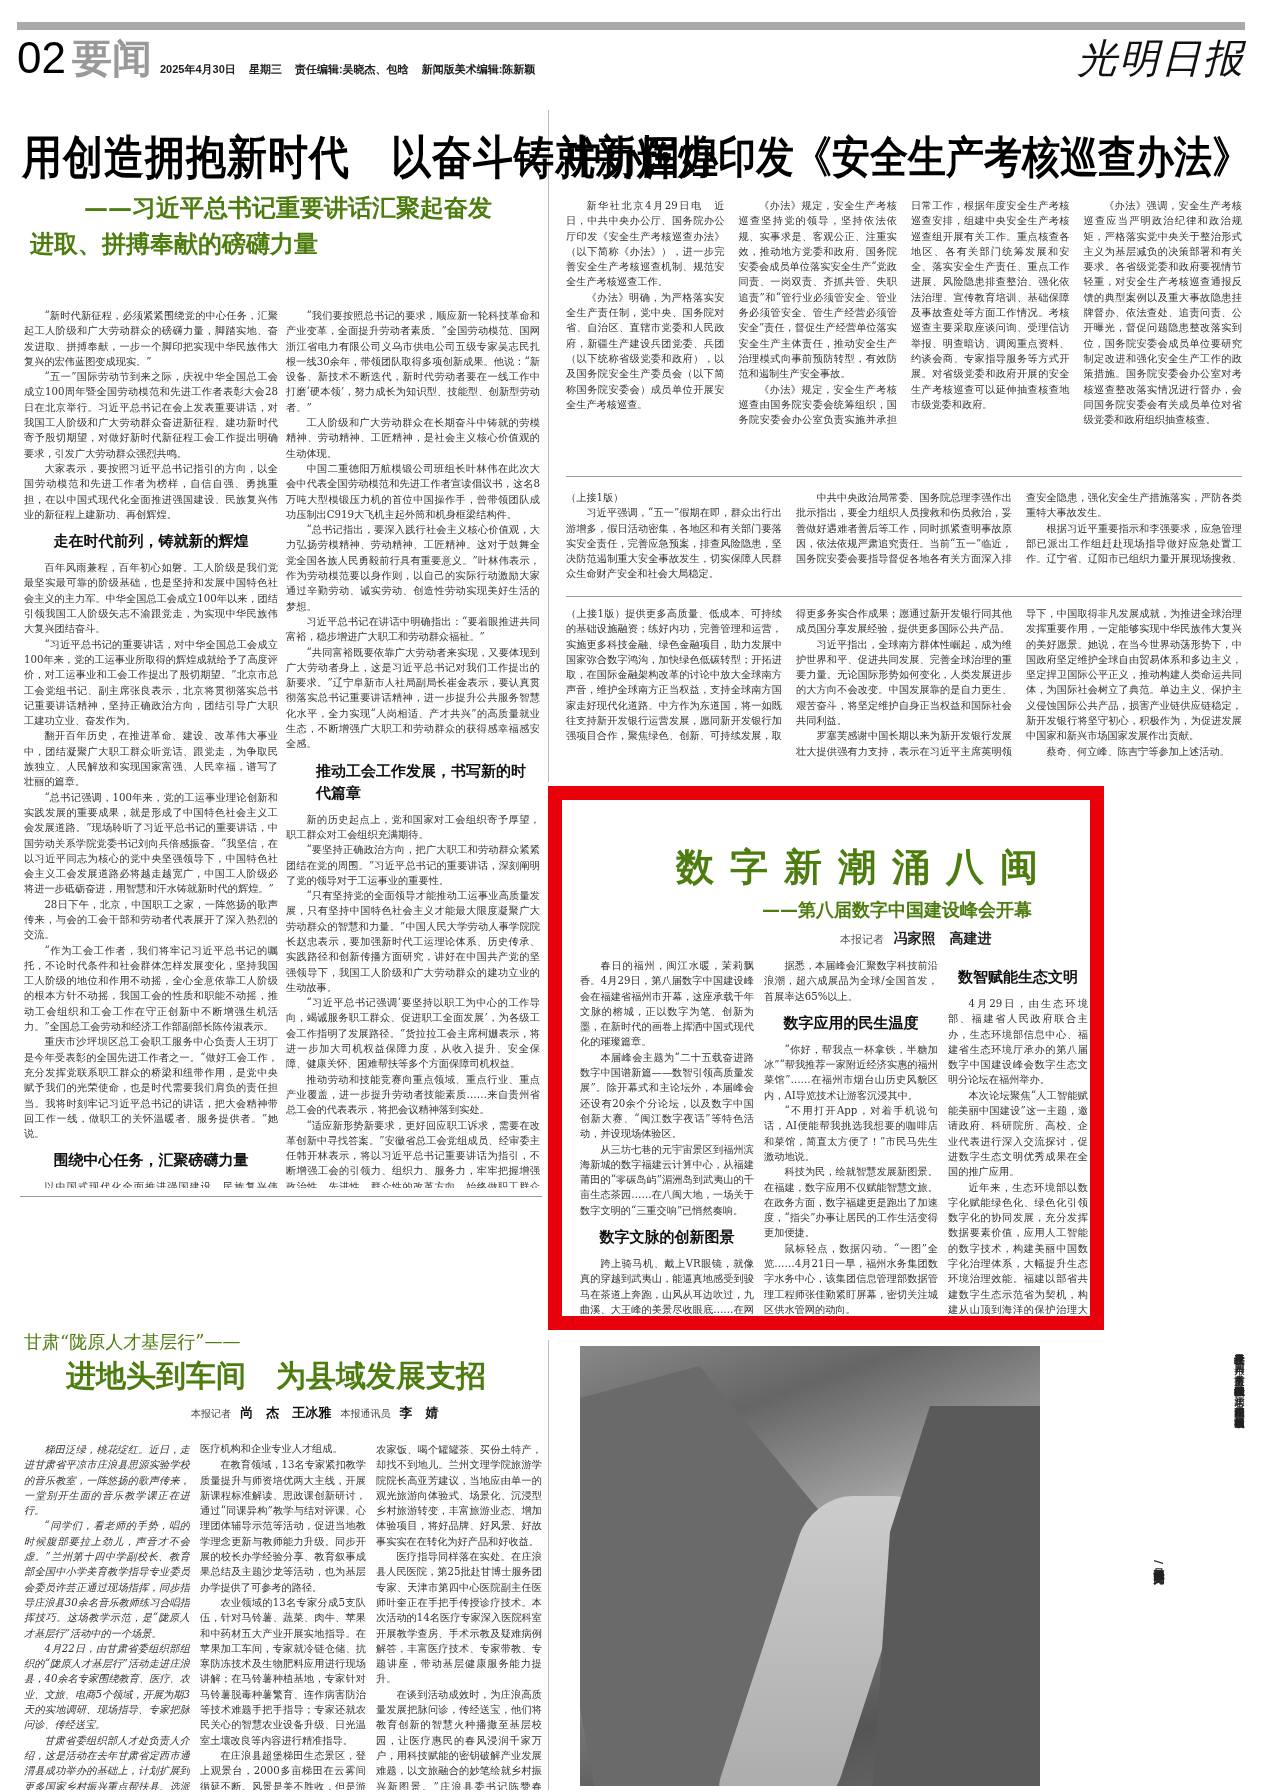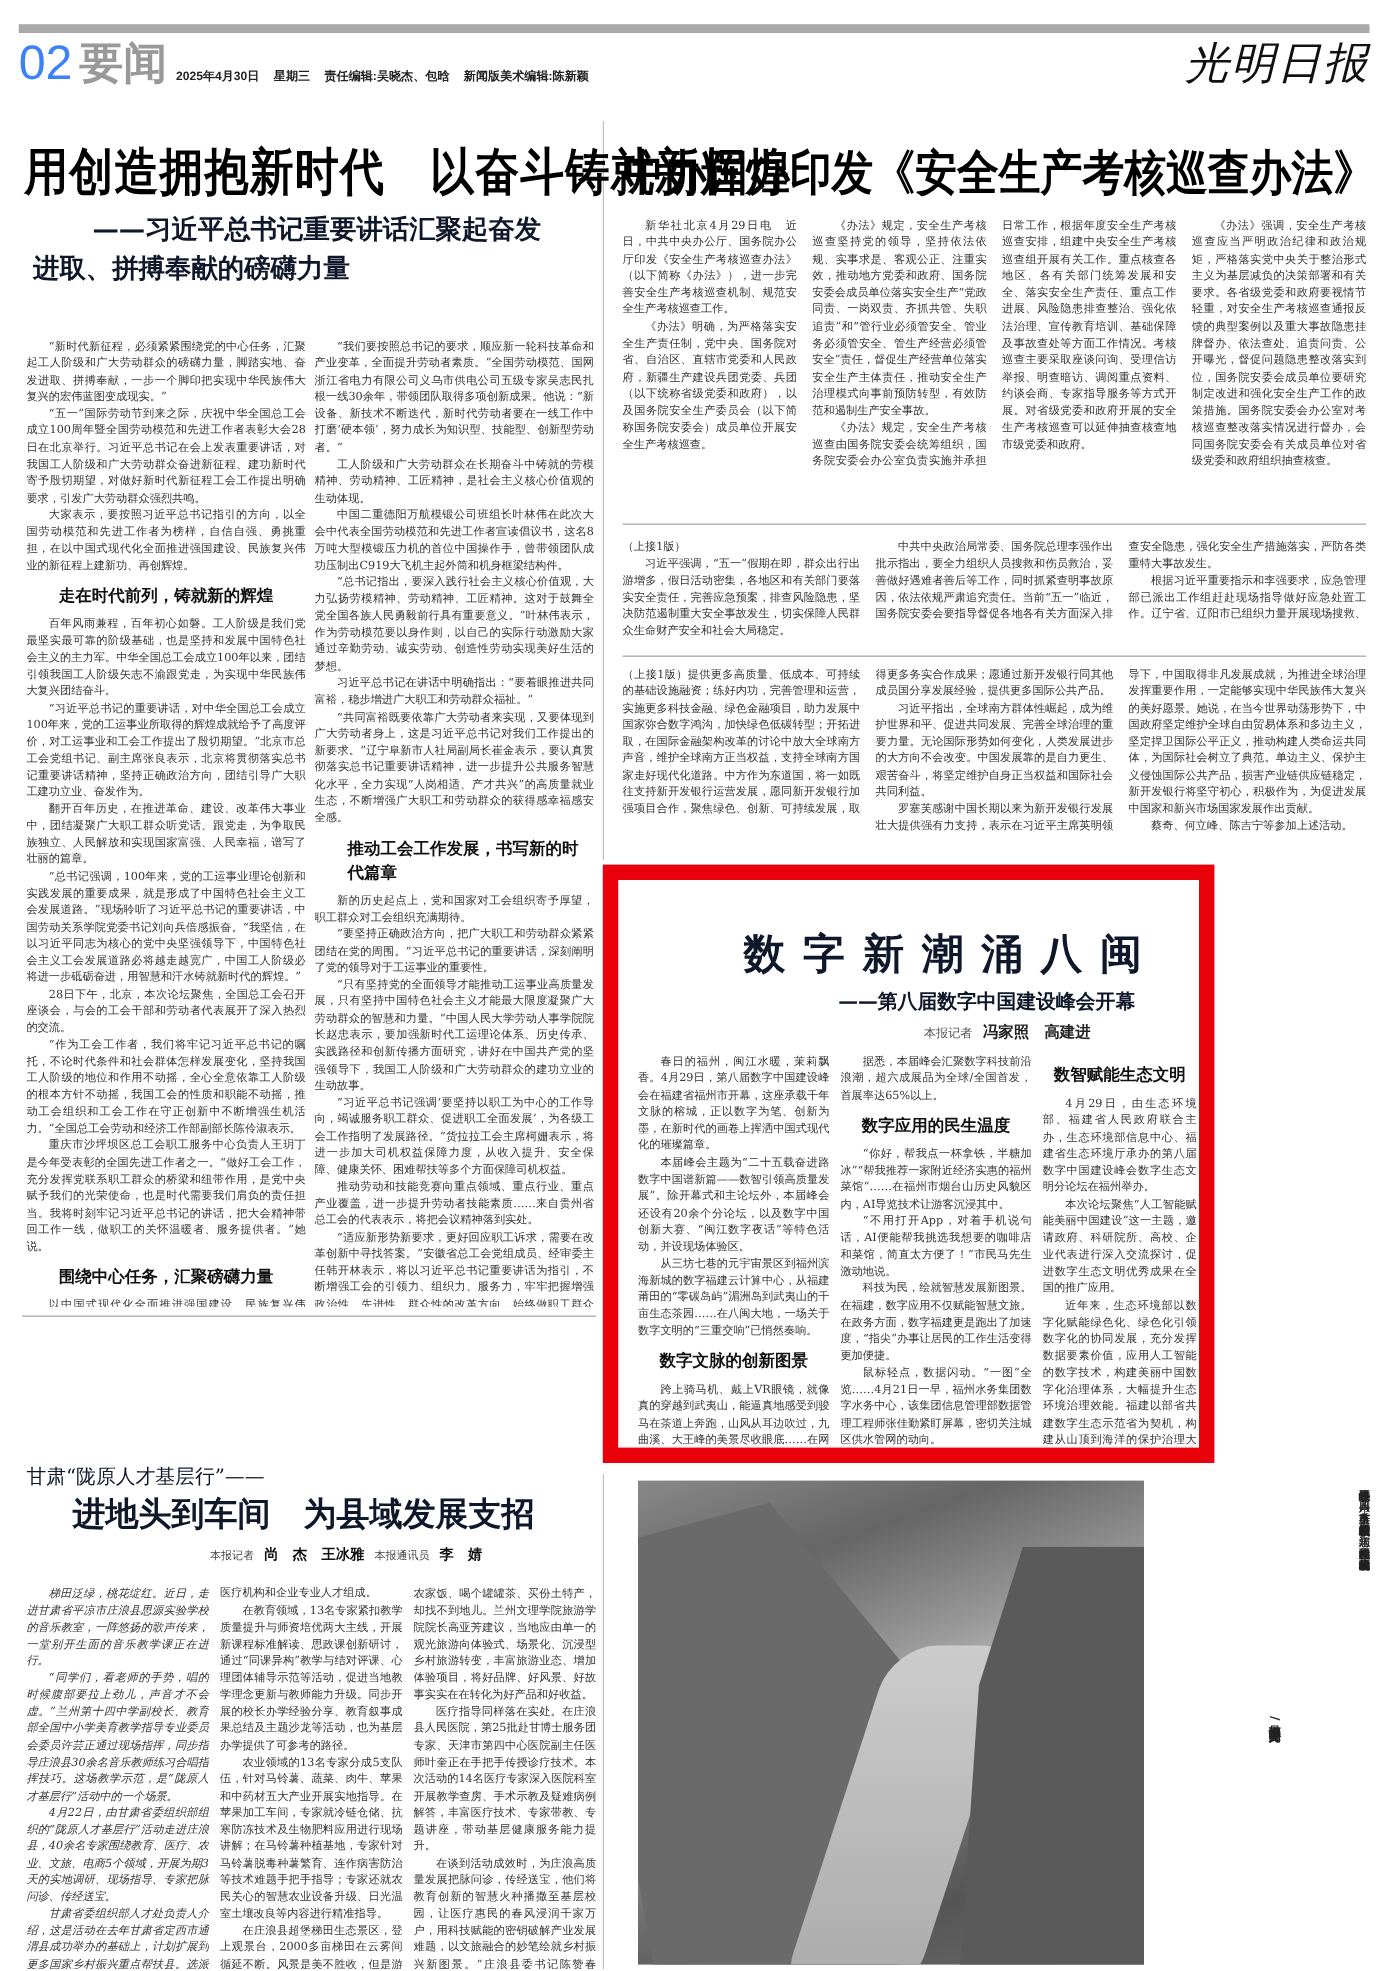--- a/index.html
+++ b/index.html
@@ -1,26 +1,26 @@
 <!DOCTYPE html>
 <html><head>
 <meta charset="utf-8">
 <style>
 *{box-sizing:border-box;margin:0;padding:0;}
 body{width:1262px;height:1792px;background:#fff;font-family:"DejaVu Serif",serif;color:#222;position:relative;overflow:hidden;}
 .masthead-bar{position:absolute;left:17px;top:22px;width:1228px;height:8px;background:#aaa;}
-.page-no{position:absolute;left:17px;top:36px;font-family:"Liberation Sans",sans-serif;font-size:44px;line-height:44px;color:#3b82f6;font-weight:normal;}
+.page-no{position:absolute;left:17px;top:36px;font-family:"Liberation Sans",sans-serif;font-size:44px;line-height:44px;color:#000000;font-weight:normal;}
 .section-name{position:absolute;left:72px;top:36px;font-family:"DejaVu Serif",serif;font-size:40px;line-height:44px;color:#999;font-weight:bold;}
 .meta{position:absolute;left:160px;top:62px;font-family:"Liberation Sans",sans-serif;font-size:11px;color:#222;}
 .meta span{margin-right:10px;font-weight:bold;}
 .logo{position:absolute;right:17px;top:36px;font-family:"DejaVu Serif",serif;font-size:40px;line-height:44px;font-style:italic;color:#111;letter-spacing:2px;}
 .vrule{position:absolute;background:#bbb;width:1px;}
 .hrule{position:absolute;background:#999;height:1px;}
 .headline-big{position:absolute;font-family:"DejaVu Sans",sans-serif;font-weight:bold;color:#000;white-space:nowrap;}
-.sub{position:absolute;font-family:"DejaVu Serif",serif;font-weight:bold;color:#0f172a;white-space:nowrap;}
+.sub{position:absolute;font-family:"DejaVu Serif",serif;font-weight:bold;color:#4d7c0f;white-space:nowrap;}
 .col{position:absolute;font-size:10.2px;line-height:15.3px;color:#333;text-align:justify;overflow:hidden;}
 .col p{text-indent:2em;}
 .h3{font-family:"DejaVu Sans",sans-serif;font-weight:bold;font-size:15px;line-height:22px;text-align:center;margin:8px 0;color:#111;text-indent:0 !important;}
 .redbox{position:absolute;left:548px;top:786px;width:556px;height:544px;border:14px solid #e8000b;}
 .photo{position:absolute;left:580px;top:1346px;width:460px;height:440px;background:linear-gradient(160deg,#888 0%,#666 20%,#9a9a9a 40%,#bdbdbd 50%,#777 62%,#555 80%,#6d6d6d 100%);overflow:hidden;}
 .photo .river{position:absolute;left:180px;top:150px;width:120px;height:320px;background:linear-gradient(180deg,#ccc,#aaa);transform:skewX(-18deg);border-radius:40px;}
 .photo .mtn1{position:absolute;left:-20px;top:20px;width:300px;height:460px;background:#6a6a6a;transform:skewX(10deg);clip-path:polygon(0 10%,60% 0,100% 40%,70% 100%,0 100%);}
 .photo .mtn2{position:absolute;left:290px;top:60px;width:200px;height:420px;background:#5a5a5a;clip-path:polygon(30% 0,100% 0,100% 100%,0 100%,10% 30%);}
 .vcaption{position:absolute;left:1178px;top:1346px;width:70px;height:420px;writing-mode:vertical-rl;font-size:10.5px;line-height:16px;color:#222;}
 .vcaption b{font-family:"DejaVu Sans",sans-serif;}
@@ -49,21 +49,21 @@
 
 <div class="col" style="left:24px;top:308px;width:254px;height:880px;">
   <p>“新时代新征程，必须紧紧围绕党的中心任务，汇聚起工人阶级和广大劳动群众的磅礴力量，脚踏实地、奋发进取、拼搏奉献，一步一个脚印把实现中华民族伟大复兴的宏伟蓝图变成现实。”</p>
   <p>“五一”国际劳动节到来之际，庆祝中华全国总工会成立100周年暨全国劳动模范和先进工作者表彰大会28日在北京举行。习近平总书记在会上发表重要讲话，对我国工人阶级和广大劳动群众奋进新征程、建功新时代寄予殷切期望，对做好新时代新征程工会工作提出明确要求，引发广大劳动群众强烈共鸣。</p>
   <p>大家表示，要按照习近平总书记指引的方向，以全国劳动模范和先进工作者为榜样，自信自强、勇挑重担，在以中国式现代化全面推进强国建设、民族复兴伟业的新征程上建新功、再创辉煌。</p>
   <div class="h3">走在时代前列，铸就新的辉煌</div>
   <p>百年风雨兼程，百年初心如磐。工人阶级是我们党最坚实最可靠的阶级基础，也是坚持和发展中国特色社会主义的主力军。中华全国总工会成立100年以来，团结引领我国工人阶级矢志不渝跟党走，为实现中华民族伟大复兴团结奋斗。</p>
   <p>“习近平总书记的重要讲话，对中华全国总工会成立100年来，党的工运事业所取得的辉煌成就给予了高度评价，对工运事业和工会工作提出了殷切期望。”北京市总工会党组书记、副主席张良表示，北京将贯彻落实总书记重要讲话精神，坚持正确政治方向，团结引导广大职工建功立业、奋发作为。</p>
   <p>翻开百年历史，在推进革命、建设、改革伟大事业中，团结凝聚广大职工群众听党话、跟党走，为争取民族独立、人民解放和实现国家富强、人民幸福，谱写了壮丽的篇章。</p>
   <p>“总书记强调，100年来，党的工运事业理论创新和实践发展的重要成果，就是形成了中国特色社会主义工会发展道路。”现场聆听了习近平总书记的重要讲话，中国劳动关系学院党委书记刘向兵倍感振奋。“我坚信，在以习近平同志为核心的党中央坚强领导下，中国特色社会主义工会发展道路必将越走越宽广，中国工人阶级必将进一步砥砺奋进，用智慧和汗水铸就新时代的辉煌。”</p>
-  <p>28日下午，北京，本次论坛聚焦，全国总工会召开座谈会，与会的工会干部和劳动者代表展开了深入热烈的交流。</p>
+  <p>28日下午，北京，中国职工之家，一阵悠扬的歌声传来，与会的工会干部和劳动者代表展开了深入热烈的交流。</p>
   <p>“作为工会工作者，我们将牢记习近平总书记的嘱托，不论时代条件和社会群体怎样发展变化，坚持我国工人阶级的地位和作用不动摇，全心全意依靠工人阶级的根本方针不动摇，我国工会的性质和职能不动摇，推动工会组织和工会工作在守正创新中不断增强生机活力。”全国总工会劳动和经济工作部副部长陈伶淑表示。</p>
   <p>重庆市沙坪坝区总工会职工服务中心负责人王玥丁是今年受表彰的全国先进工作者之一。“做好工会工作，充分发挥党联系职工群众的桥梁和纽带作用，是党中央赋予我们的光荣使命，也是时代需要我们肩负的责任担当。我将时刻牢记习近平总书记的讲话，把大会精神带回工作一线，做职工的关怀温暖者、服务提供者。”她说。</p>
   <div class="h3">围绕中心任务，汇聚磅礴力量</div>
   <p>以中国式现代化全面推进强国建设、民族复兴伟业，这一中心任务就是我国工人运动的时代主题。</p>
 
 </div>
 
 <div class="col" style="left:286px;top:308px;width:254px;height:880px;">
   <p>“我们要按照总书记的要求，顺应新一轮科技革命和产业变革，全面提升劳动者素质。”全国劳动模范、国网浙江省电力有限公司义乌市供电公司五级专家吴志民扎根一线30余年，带领团队取得多项创新成果。他说：“新设备、新技术不断迭代，新时代劳动者要在一线工作中打磨‘硬本领’，努力成长为知识型、技能型、创新型劳动者。”</p>
   <p>工人阶级和广大劳动群众在长期奋斗中铸就的劳模精神、劳动精神、工匠精神，是社会主义核心价值观的生动体现。</p>

